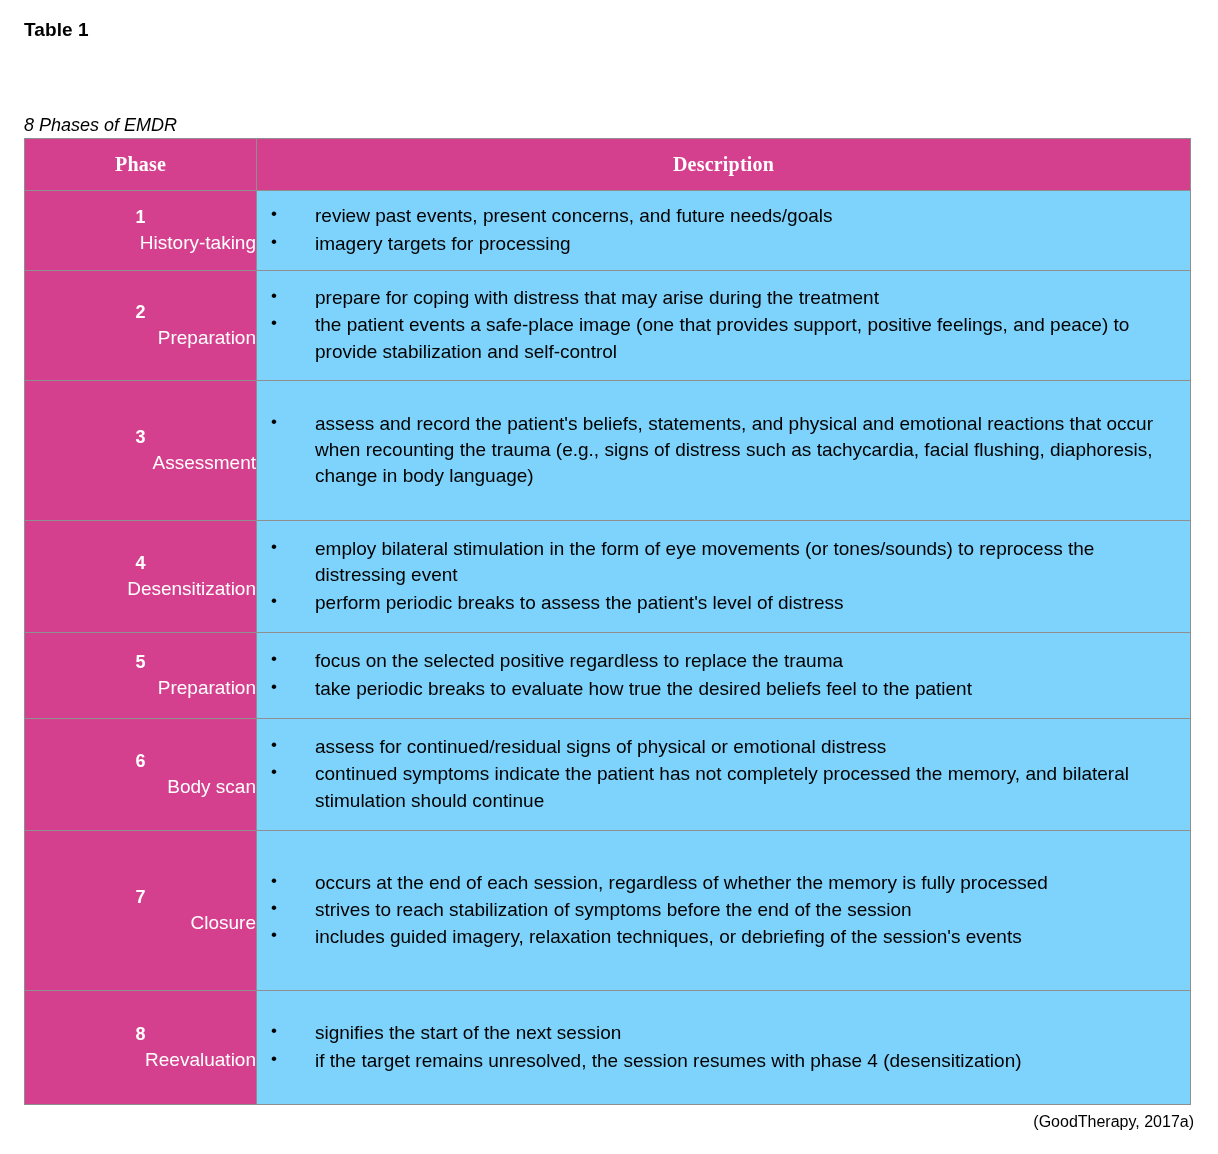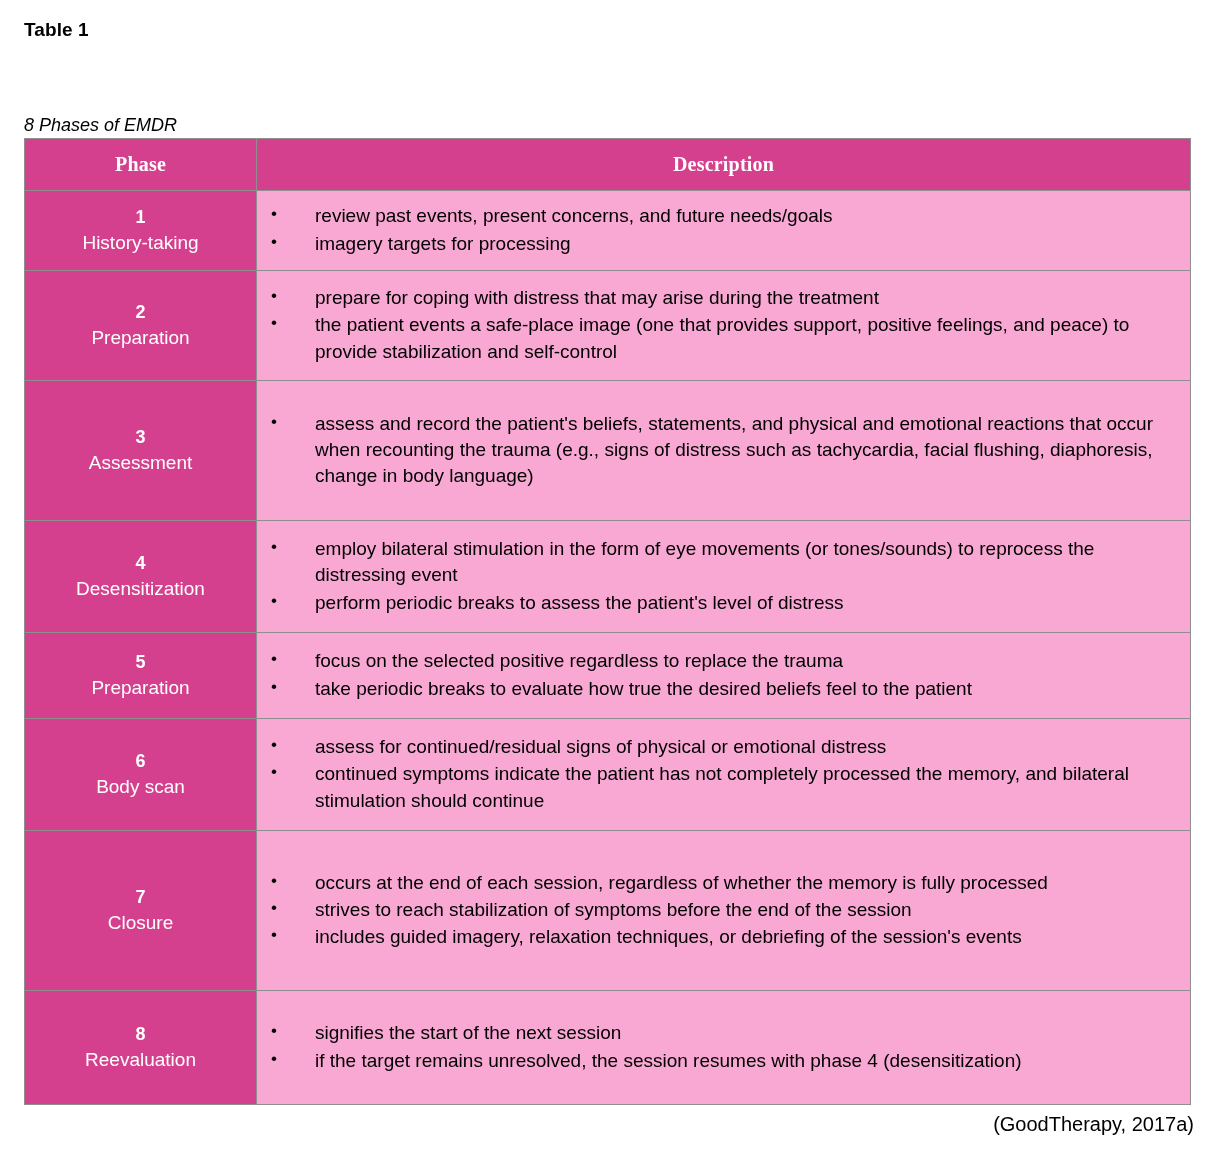--- a/index.html
+++ b/index.html
@@ -75,23 +75,24 @@
     display: block;
     font-size: 18px;
     font-weight: bold;
     line-height: 1.4;
   }
   .phase-name {
     display: block;
     font-size: 19px;
     font-weight: normal;
     line-height: 1.35;
+    text-align: right;
   }
   td.desc-cell {
-    background: #f9a8d4;
+    background: #7dd3fc;
     vertical-align: middle;
     padding: 8px 10px 8px 0;
   }
   ul.bullets {
     margin: 0;
     padding: 0;
     list-style: none;
   }
   ul.bullets li {
     position: relative;
@@ -105,21 +106,21 @@
     position: absolute;
     left: 14px;
     top: -1px;
     font-size: 17px;
     line-height: 1.45;
   }
   .citation {
     position: absolute;
     right: 24px;
     top: 1112px;
-    font-size: 20px;
+    font-size: 16px;
     text-align: right;
     line-height: 1.2;
   }
 
   
   tr.r1 td { height: 80px; }
   tr.r2 td { height: 110px; }
   tr.r3 td { height: 140px; }
   tr.r4 td { height: 112px; }
   tr.r5 td { height: 86px; }

